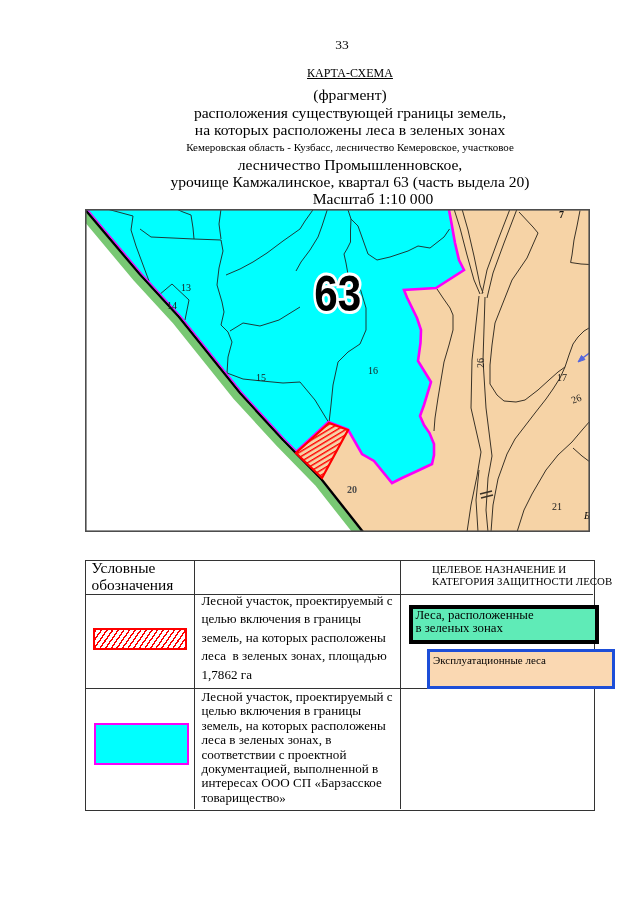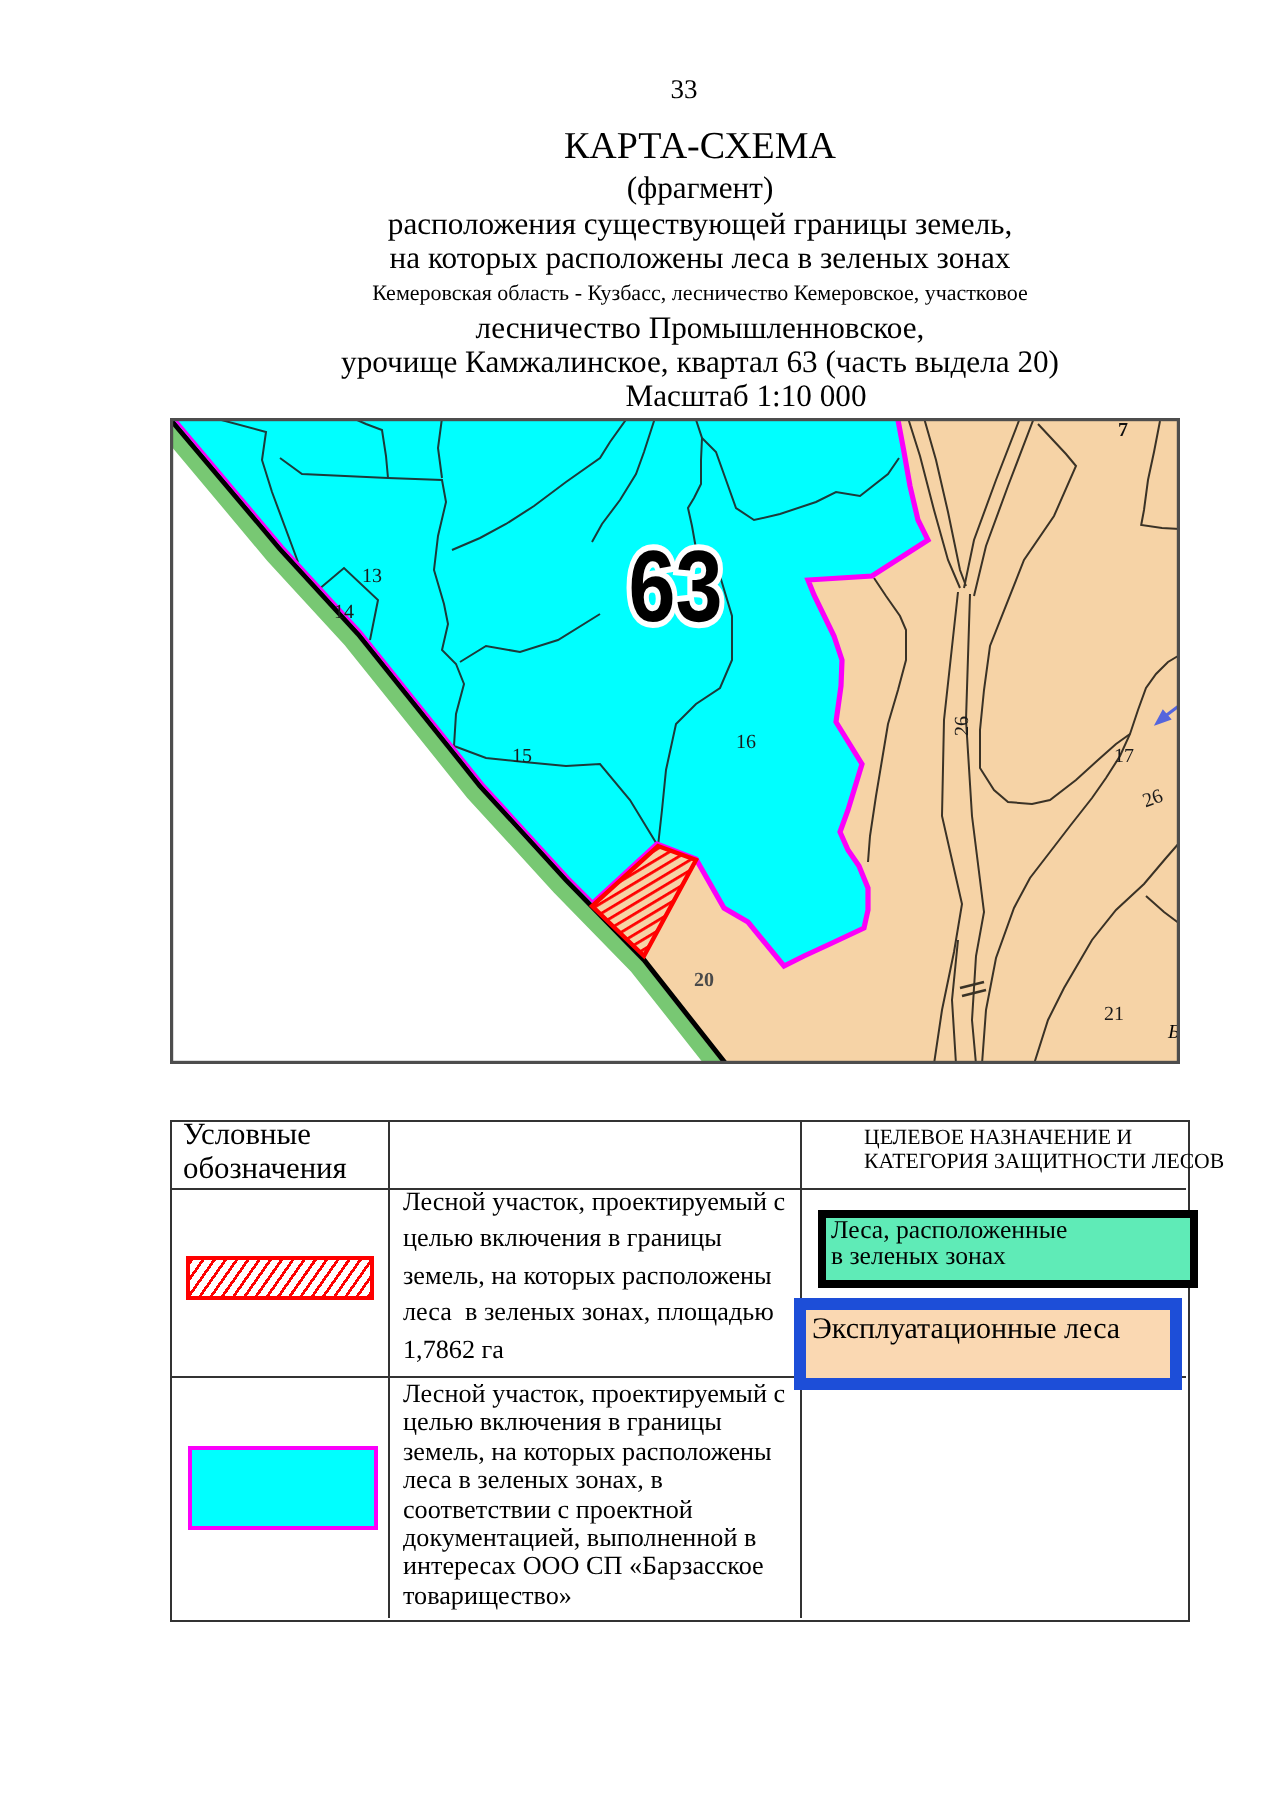--- a/index.html
+++ b/index.html
@@ -5,21 +5,21 @@
   html,body{margin:0;padding:0;background:#fff;}
   body{width:640px;height:905px;position:relative;font-family:"Liberation Serif",serif;color:#000;}
   .abs{position:absolute;}
   .ctr{left:60px;width:580px;text-align:center;}
 </style>
 </head>
 <body>
 
 <div class="abs" style="left:335.3px;top:37.9px;font-size:13.5px;line-height:13.5px;">33</div>
 
-<div class="abs ctr" style="top:65.0px;font-size:19px;line-height:17.5px;">КАРТА-СХЕМА</div>
+<div class="abs ctr" style="top:65.0px;font-size:12px;line-height:17.5px;text-decoration:underline;">КАРТА-СХЕМА</div>
 <div class="abs ctr" style="top:85.5px;font-size:15.6px;line-height:17.5px;">(фрагмент)</div>
 <div class="abs ctr" style="top:103.5px;font-size:15.6px;line-height:17.5px;">расположения существующей границы земель,</div>
 <div class="abs ctr" style="top:121.4px;font-size:15.6px;line-height:17.5px;">на которых расположены леса в зеленых зонах</div>
 <div class="abs ctr" style="top:138.7px;font-size:11px;line-height:17.5px;">Кемеровская область - Кузбасс, лесничество Кемеровское, участковое</div>
 <div class="abs ctr" style="top:156.0px;font-size:15.6px;line-height:17.5px;">лесничество Промышленновское,</div>
 <div class="abs ctr" style="top:172.7px;font-size:15.6px;line-height:17.5px;">урочище Камжалинское, квартал 63 (часть выдела 20)</div>
 <div class="abs ctr" style="top:190.0px;font-size:15.6px;line-height:17.5px;padding-left:23px;">Масштаб 1:10 000</div>
 
 <svg class="abs" style="left:85px;top:209px;" width="505" height="323" viewBox="85 209 505 323">
 
@@ -120,17 +120,17 @@
 <div class="abs" style="left:91.5px;top:560.2px;font-size:15.4px;line-height:16.9px;">Условные<br>обозначения</div>
 
 <div class="abs" style="left:432px;top:562.8px;font-size:10.85px;line-height:12.6px;">ЦЕЛЕВОЕ НАЗНАЧЕНИЕ И<br>КАТЕГОРИЯ ЗАЩИТНОСТИ ЛЕСОВ</div>
 
 <div class="abs" style="left:93.4px;top:628px;width:90px;height:18px;border:2px solid #FF0000;background:repeating-linear-gradient(125deg,#FF0000 0,#FF0000 1.4px,#ffffff 1.4px,#ffffff 4.6px);"></div>
 
 <div class="abs" style="left:201.5px;top:591.6px;width:200px;font-size:13.1px;line-height:18.6px;">Лесной участок, проектируемый с<br>целью включения в границы<br>земель, на которых расположены<br>леса&nbsp; в зеленых зонах, площадью<br>1,7862 га</div>
 
 <div class="abs" style="left:408.5px;top:605px;width:179px;height:31px;border:4px solid #000000;background:#5FEBB7;font-size:12.8px;line-height:13px;padding-left:3px;padding-top:0px;">Леса, расположенные<br>в зеленых зонах</div>
 
-<div class="abs" style="left:397px;top:648.5px;width:179px;height:32px;border:6px solid #1d4ed8;background:#FAD8B2;font-size:15px;padding-left:3px;padding-top:2px;">Эксплуатационные леса</div>
+<div class="abs" style="left:427px;top:648.5px;width:179px;height:32px;border:3px solid #1d4ed8;background:#FAD8B2;font-size:11px;padding-left:3px;padding-top:2px;">Эксплуатационные леса</div>
 
 <div class="abs" style="left:94px;top:723px;width:91px;height:38px;border:2.5px solid #FA00FA;background:#00FFFF;"></div>
 
 <div class="abs" style="left:201.5px;top:690px;width:200px;font-size:13.1px;line-height:14.4px;">Лесной участок, проектируемый с<br>целью включения в границы<br>земель, на которых расположены<br>леса в зеленых зонах, в<br>соответствии с проектной<br>документацией, выполненной в<br>интересах ООО СП «Барзасское<br>товарищество»</div>
 
 </body></html>

